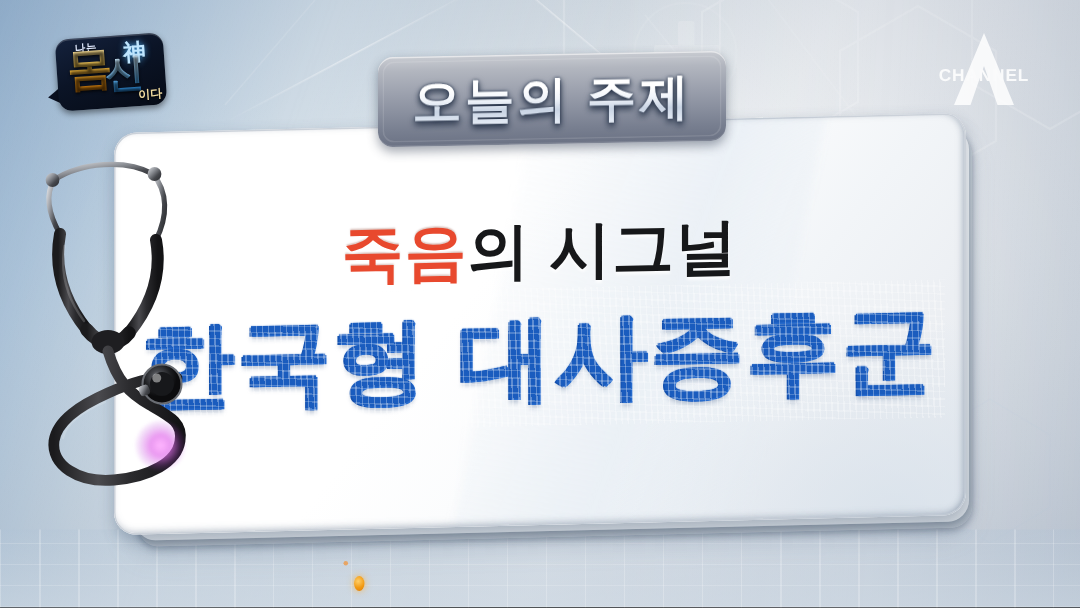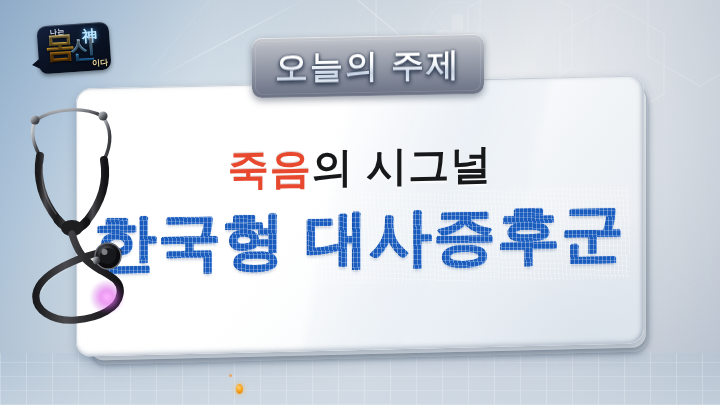--- a/index.html
+++ b/index.html
@@ -327,20 +327,27 @@
   <div class="show-logo">
     <div class="logo-tail"></div>
     <div class="logo-plate"></div>
     <div class="logo-top">나는</div>
     <div class="logo-han">神</div>
     <div class="logo-mom">몸</div>
     <div class="logo-shin">신</div>
     <div class="logo-ida">이다</div>
   </div>
 
+  <div class="ch-logo">
+    <svg viewBox="0 0 84 56">
+      <polygon points="42,4 62,52 51,52 42,26 33,52 22,52" fill="#ffffff" opacity="0.95"></polygon>
+      <rect x="0" y="26" width="84" height="12" fill="none"></rect>
+      <text x="42" y="36" text-anchor="middle" font-family="Liberation Sans, sans-serif" font-size="11.5" font-weight="bold" letter-spacing="0.6" fill="#ffffff">CHANNEL</text>
+    </svg>
+  </div>
 
   <div class="card-shadow"></div>
   <div class="card-under-2"></div>
   <div class="card-under-1"></div>
   <div class="card-main">
     <div class="card-diag"></div>
     <div class="card-corner-gl"></div>
   </div>
   <div class="card-bevel"></div>
 

